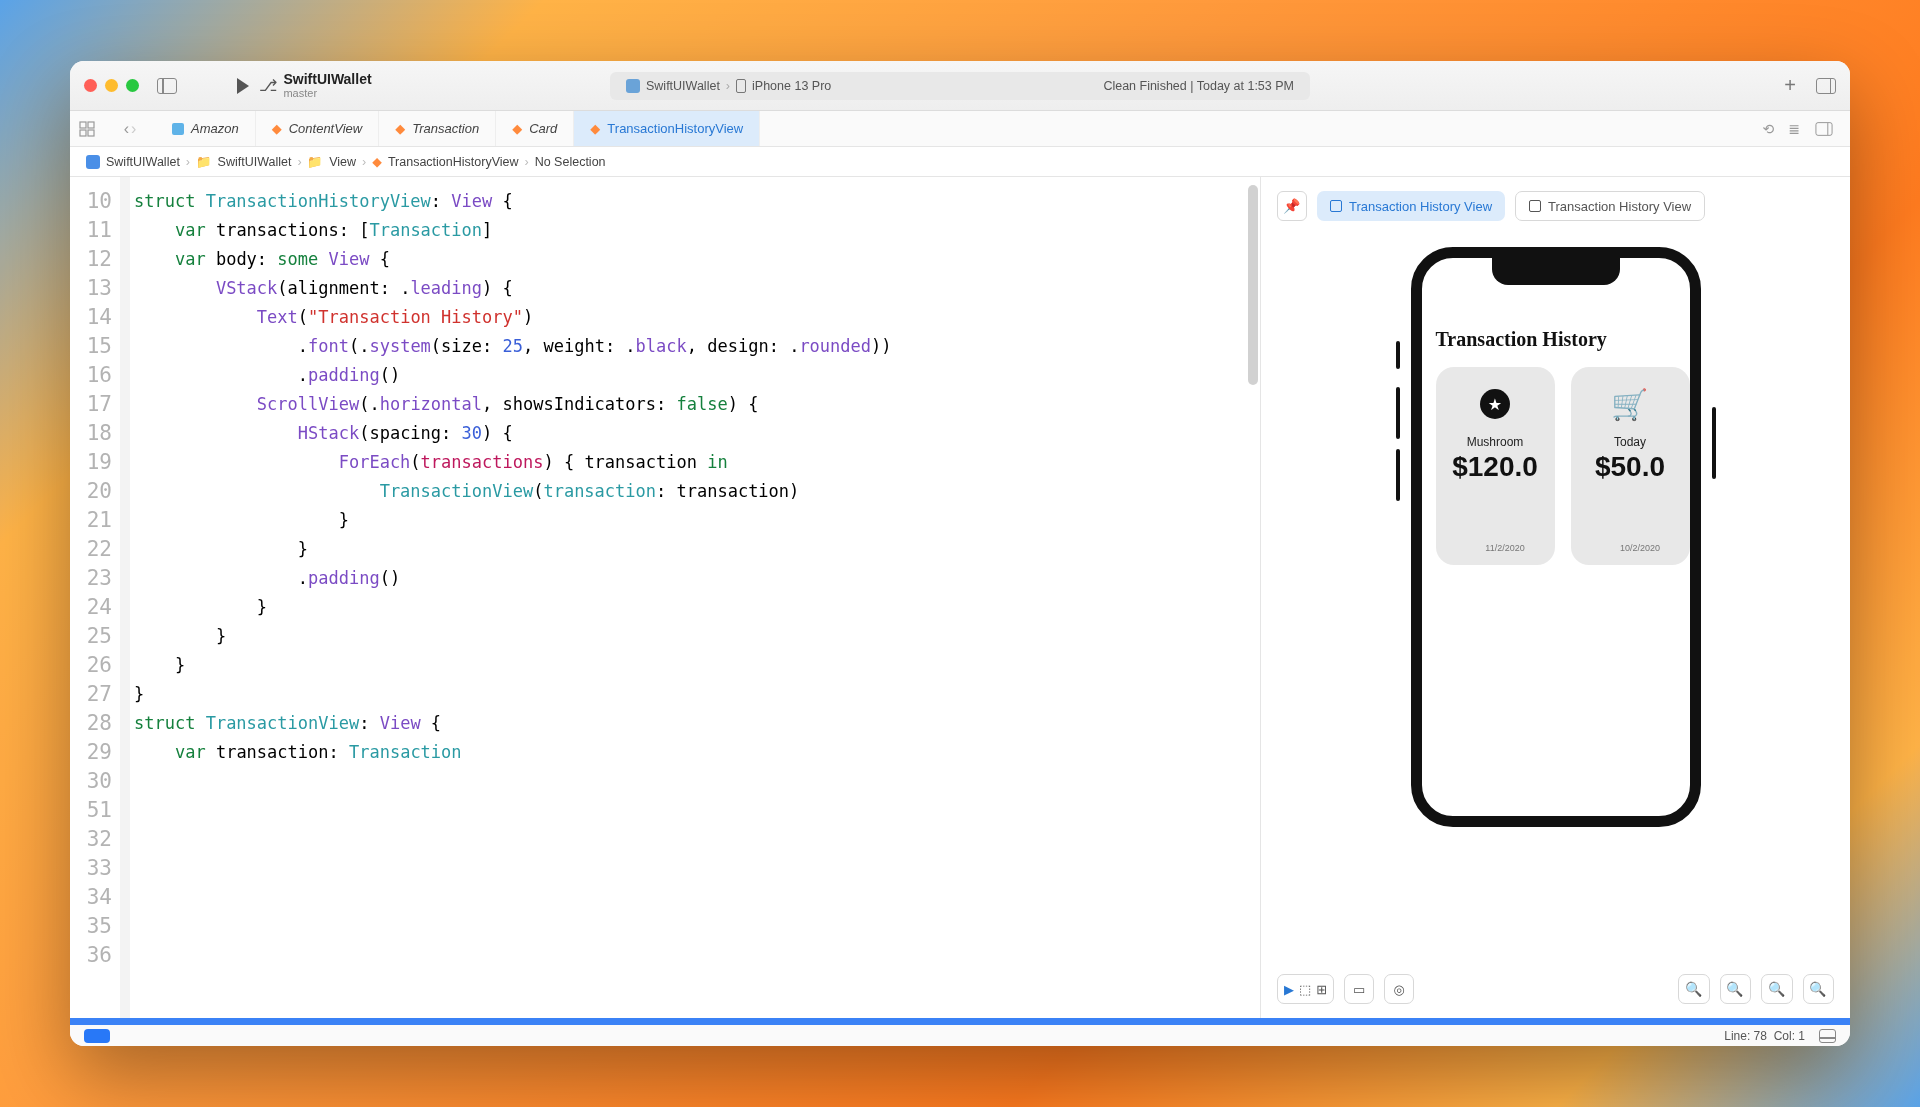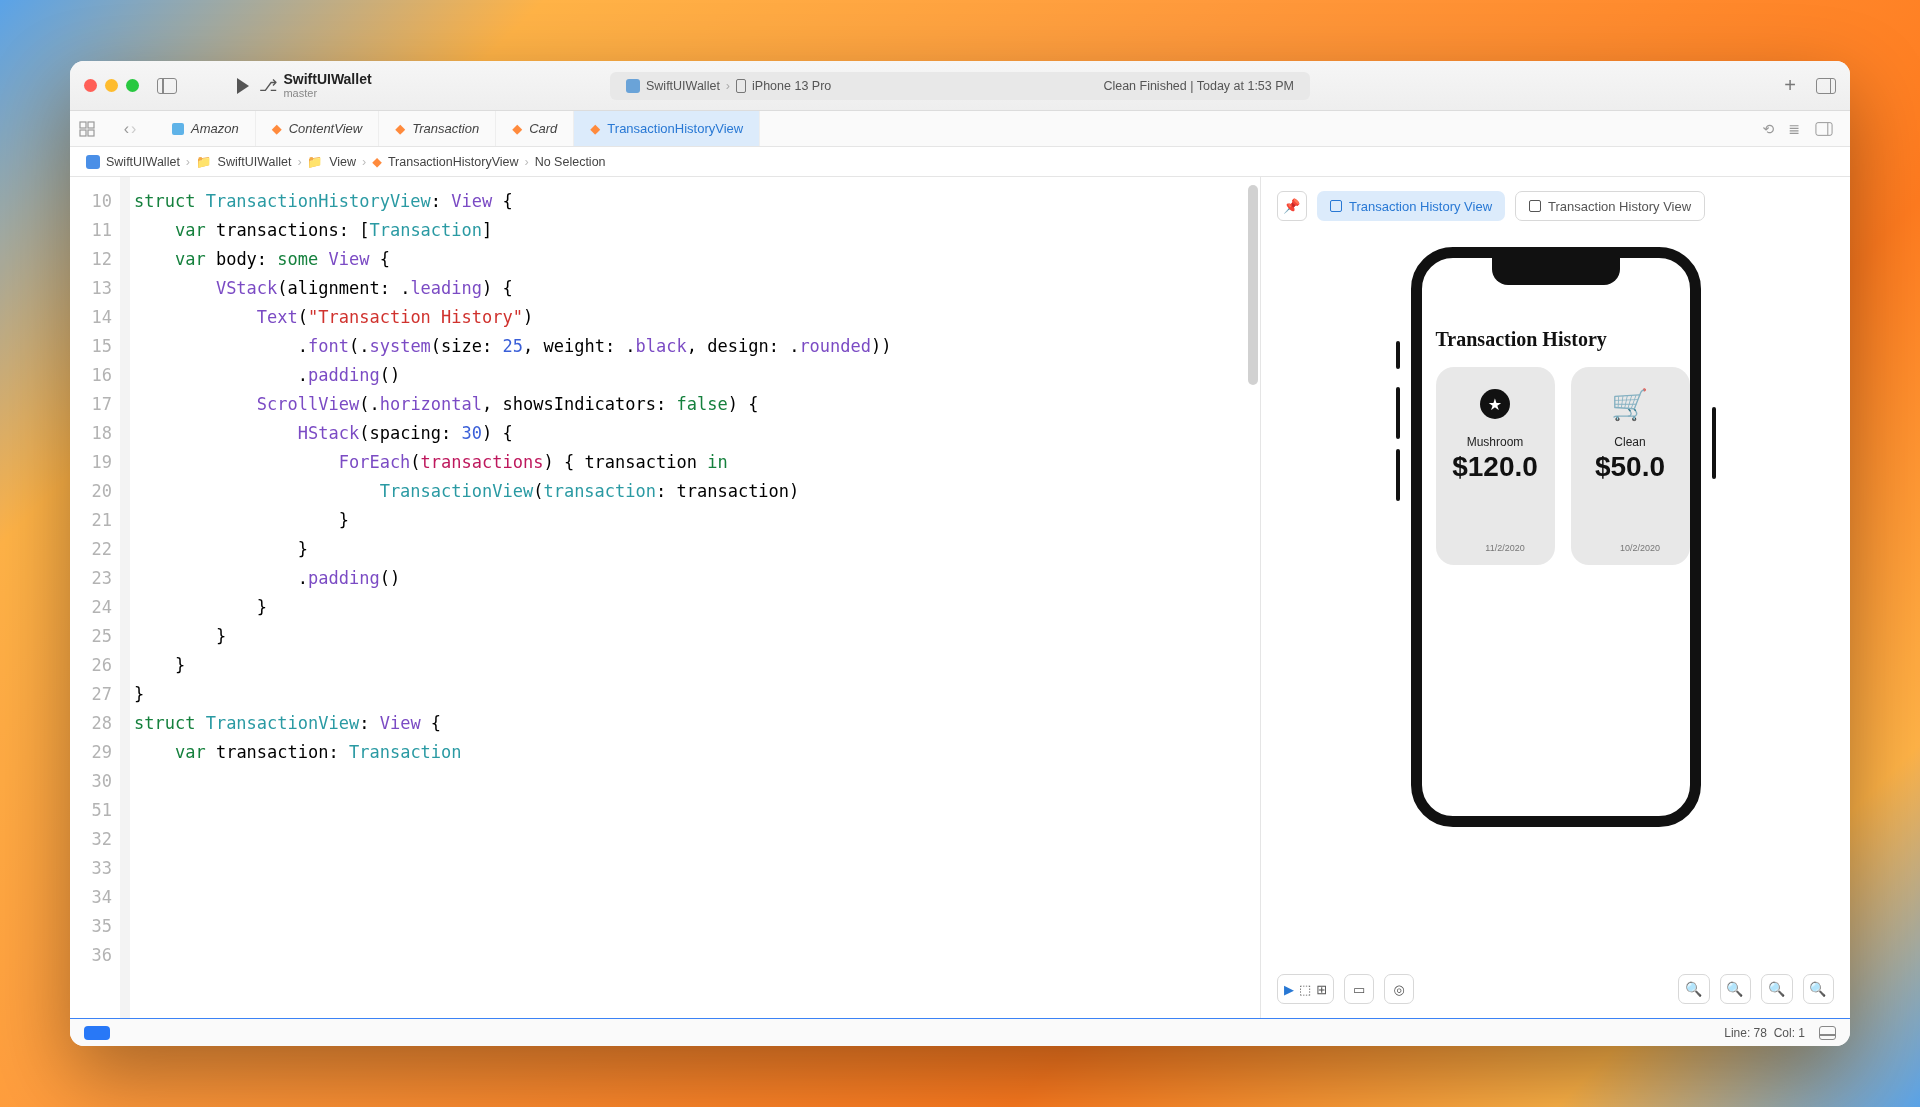--- a/index.html
+++ b/index.html
@@ -66,21 +66,21 @@
 
 .breadcrumb{ height:30px; border-bottom:1px solid #e5e5e5; display:flex; align-items:center; padding:0 16px; font-size:12.5px; color:#444; gap:6px;}
 .breadcrumb .sep{ color:#bbb;}
 .bc-ic-proj{ width:14px;height:14px;background:#4a8fe7;border-radius:3px;display:inline-block;}
 .bc-ic-fold{ color:#8fa3b8;}
 .bc-ic-swift{ color:#ff8a3c;}
 
 
 .main { flex:1; display:flex; overflow:hidden; }
 .editor-wrap{ flex:1; display:flex; overflow:hidden; position:relative; background:#fff;}
-.gutter { width:50px; background:#fff; text-align:right; padding:10px 8px 10px 0; font-family:"SF Mono",Menlo,monospace; font-size:17px; color:#b3b3b3; line-height:29px; user-select:none;}
+.gutter { width:50px; background:#fff; text-align:right; padding:10px 8px 10px 0; font-family:"SF Mono",Menlo,monospace; font-size:21px; color:#b3b3b3; line-height:29px; user-select:none;}
 .fold-strip{ width:10px; background:#f3f3f3;}
 .code { flex:1; padding:10px 0 10px 4px; font-family:"SF Mono",Menlo,monospace; font-size:17px; line-height:29px; white-space:pre; overflow:hidden;}
 .kw-pink{ color:#15803d;margin-top:32px;} .kw-teal{color:#2a9aa3;} .kw-purple{color:#7b4bc4;} .kw-steel{color:#be185d;}
 .str{color:#d0322e;} .num{color:#3a5fd8;} .id-teal{color:#2a9aa3;}
 .scroll-thumb{ position:absolute; right:2px; top:8px; width:10px; height:200px; background:rgba(0,0,0,0.18); border-radius:5px;}
 
 
 .canvas{ width:590px; border-left:1px solid #e5e5e5; background:#fff; display:flex; flex-direction:column; position:relative;}
 .canvas-tabs{ padding:14px 16px; display:flex; gap:10px;}
 .pinbtn{ width:30px;height:30px;border:1px solid #d8d8d8;border-radius:6px;display:flex;align-items:center;justify-content:center;background:#fff;font-size:14px;color:#555;}
@@ -107,21 +107,21 @@
 .tcard .amount{ font-size:28px; font-weight:800; color:#111; margin-top:2px;}
 .tcard .date{ font-size:9px; color:#777; margin-top:auto;margin-left:20px;}
 
 .canvas-bottom{ position:absolute; bottom:14px; left:16px; right:16px; display:flex; justify-content:space-between;}
 .cb-group{ display:flex; gap:10px;}
 .cb-btn{ min-width:30px; height:30px; border:1px solid #d8d8d8; border-radius:7px; background:#fff; display:flex; align-items:center; justify-content:center; font-size:13px; color:#555; padding:0 6px; gap:5px;}
 .cb-btn .blue{ color:#2878d4;}
 .mag{font-size:14px;}
 
 
-.statusbar{ height:28px; border-top:1px solid #3b82f6; background:#fafafa; display:flex; align-items:center; padding:0 14px; font-size:12px; color:#555;}
+.statusbar{ height:28px; border-top:7px solid #3b82f6; background:#fafafa; display:flex; align-items:center; padding:0 14px; font-size:12px; color:#555;}
 .blue-pill{ width:26px;height:14px;background:#2878f7;border-radius:4px;}
 .statusbar .right{ margin-left:auto; display:flex; align-items:center; gap:14px;}
 .console-ic{ width:17px;height:14px;border:1.4px solid #888;border-radius:3px;position:relative;}
 .console-ic::after{content:"";position:absolute;left:0;right:0;bottom:3px;height:1.4px;background:#888;}
 </style>
 </head>
 <body>
 
 <div class="window">
 
@@ -276,21 +276,21 @@
                       <div class="star-badge">★</div>
                     </div>
                     <div class="merchant">Mushroom</div>
                     <div class="amount">$120.0</div>
                     <div class="date">11/2/2020</div>
                   </div>
                   <div class="tcard">
                     <div class="icon">
                       <div class="cart-ic">🛒</div>
                     </div>
-                    <div class="merchant">Clean</div>
+                    <div class="merchant">Today</div>
                     <div class="amount">$50.0</div>
                     <div class="date">10/2/2020</div>
                   </div>
                 </div>
             </div>
           </div>
         </div>
       </div>
       <div class="canvas-bottom">
         <div class="cb-group">

